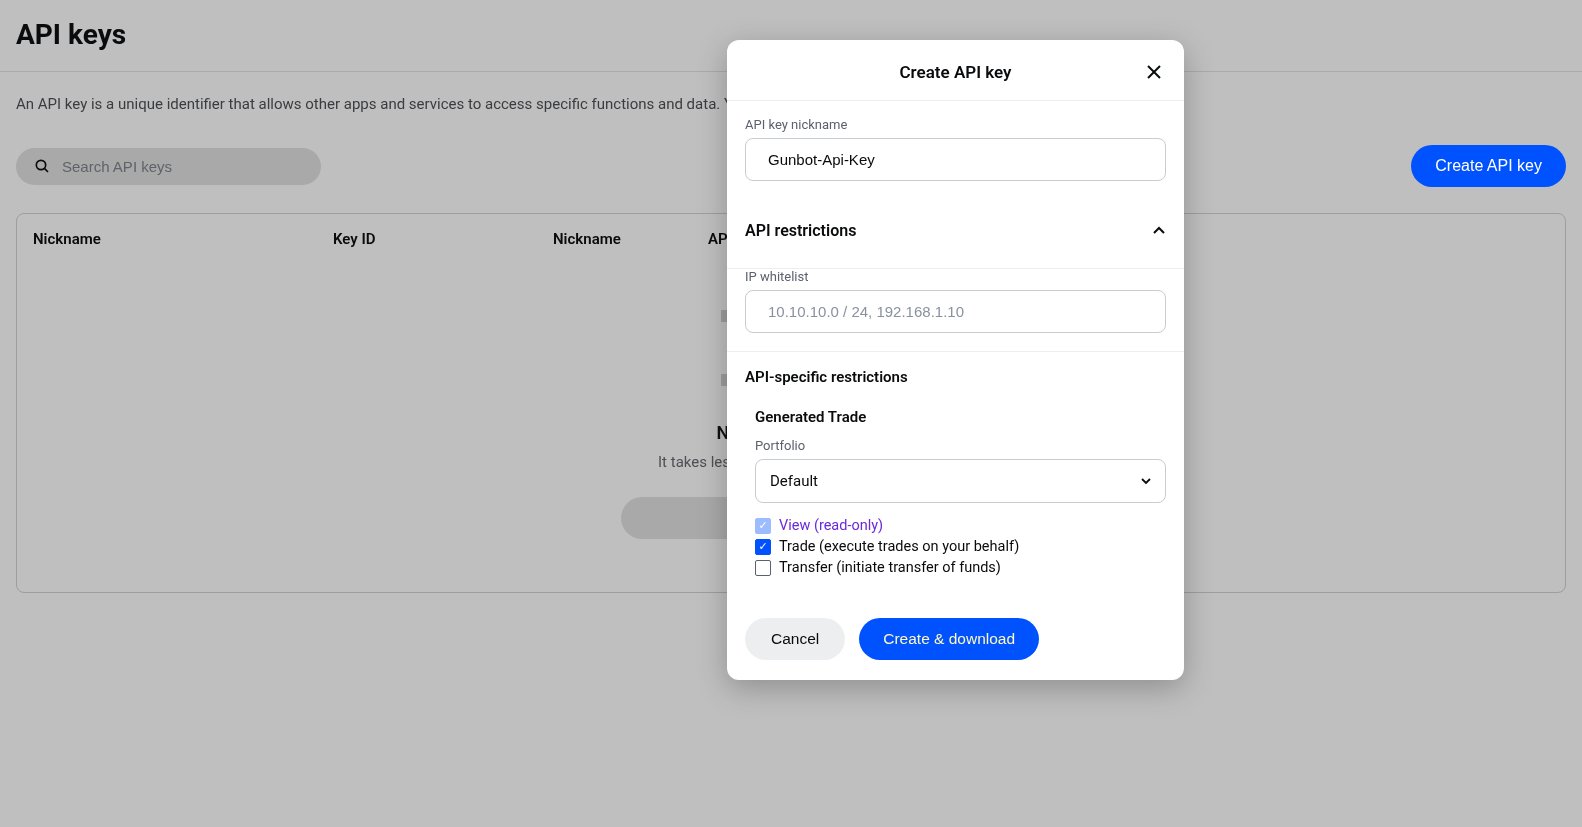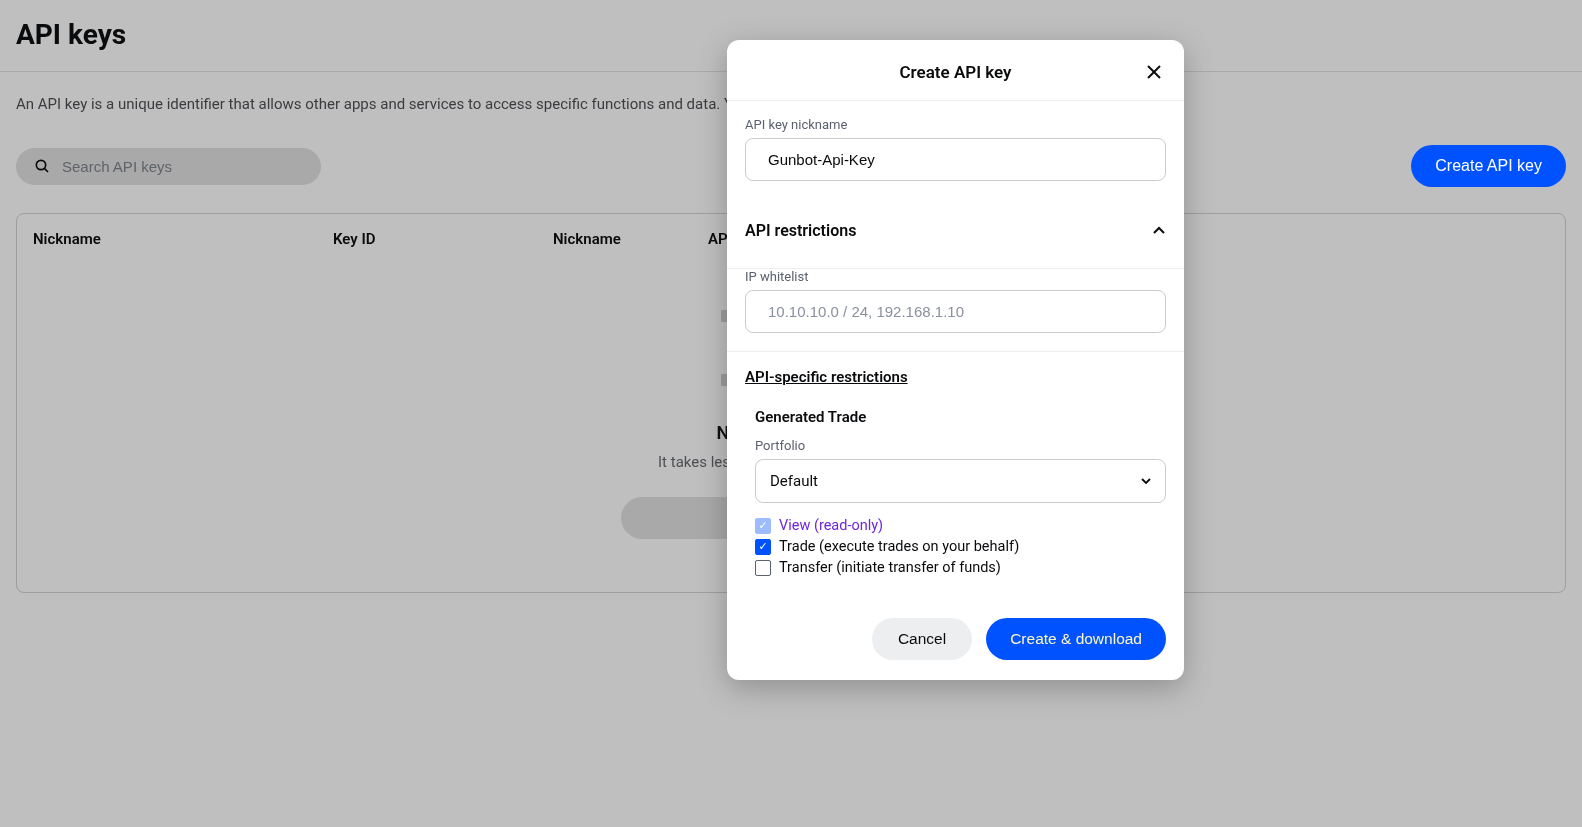--- a/index.html
+++ b/index.html
@@ -248,21 +248,21 @@
   .checkbox.checked.disabled { background: #9dbcff; border-color: #9dbcff; }
   .checkbox.unchecked { border-color: #5b616e; }
   .perm-item .disabled-label { color: #6d28d9; }
   .checkmark {
     color: #fff;
     font-size: 11px;
     line-height: 1;
   }
   .modal-footer {
     display: flex;
-    justify-content: flex-end;
+    justify-content: flex-start;
     gap: 14px;
     padding: 18px 18px 20px 18px;
     margin-top: 20px;
   }
   .btn-cancel {
     background: #eceef0;
     color: #0a0b0d;
     border: none;
     border-radius: 30px;
     padding: 12px 26px;
@@ -353,21 +353,21 @@
           <polyline points="2,9 7,4 12,9"></polyline>
         </svg>
     </div>
     <div class="section-divider"></div>
 
     <label class="form-label">IP whitelist</label>
     <input class="text-input" placeholder="10.10.10.0 / 24, 192.168.1.10" style="">
 
     <div class="section-divider" style="margin-top:18px;"></div>
 
-    <h3 class="sub-title" style="margin-bottom:22px;text-decoration:underline;">API-specific restrictions</h3>
+    <h3 class="sub-title" style="margin-bottom:22px;">API-specific restrictions</h3>
 
     <div class="indent-block">
       <h4 class="sub-title-small" style="margin-top:8px;">Generated Trade</h4>
 
       <label class="form-label" style="margin-top:12px;">Portfolio</label>
       <div class="select-wrap">
         <div class="select-input">Default</div>
         <svg class="select-chevron" width="12" height="12" viewBox="0 0 12 12" fill="none" stroke="#0a0b0d" stroke-width="1.8">
             <polyline points="2,4 6,8 10,4"></polyline>
           </svg>

